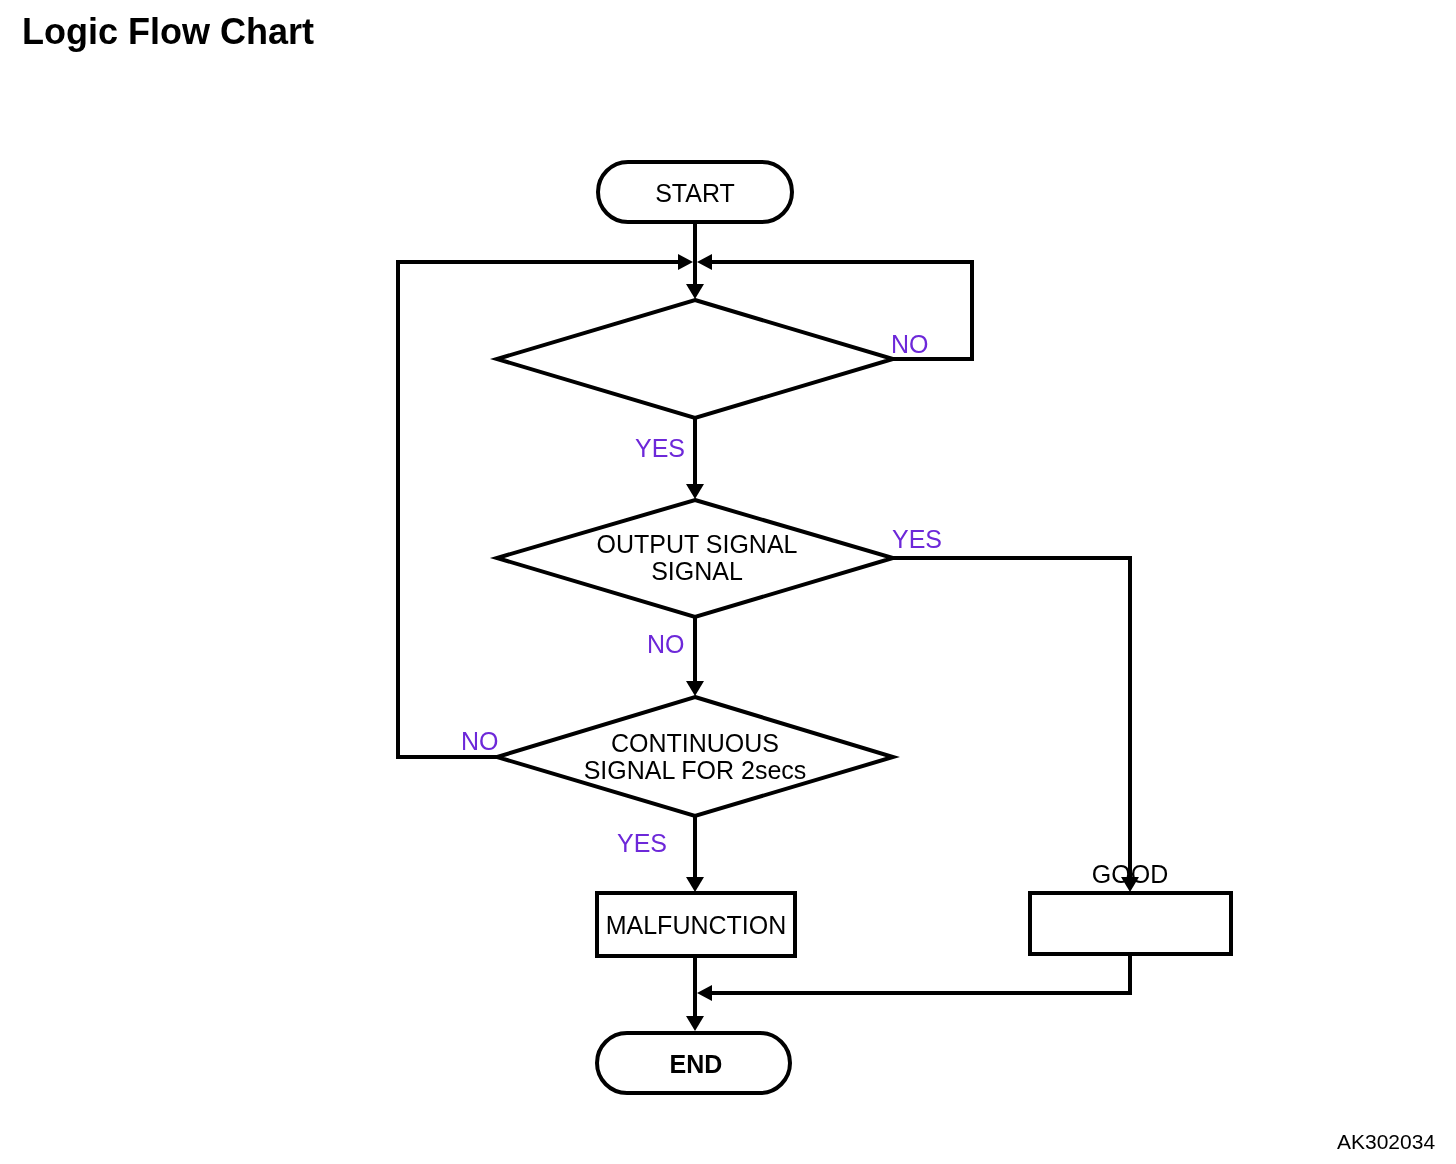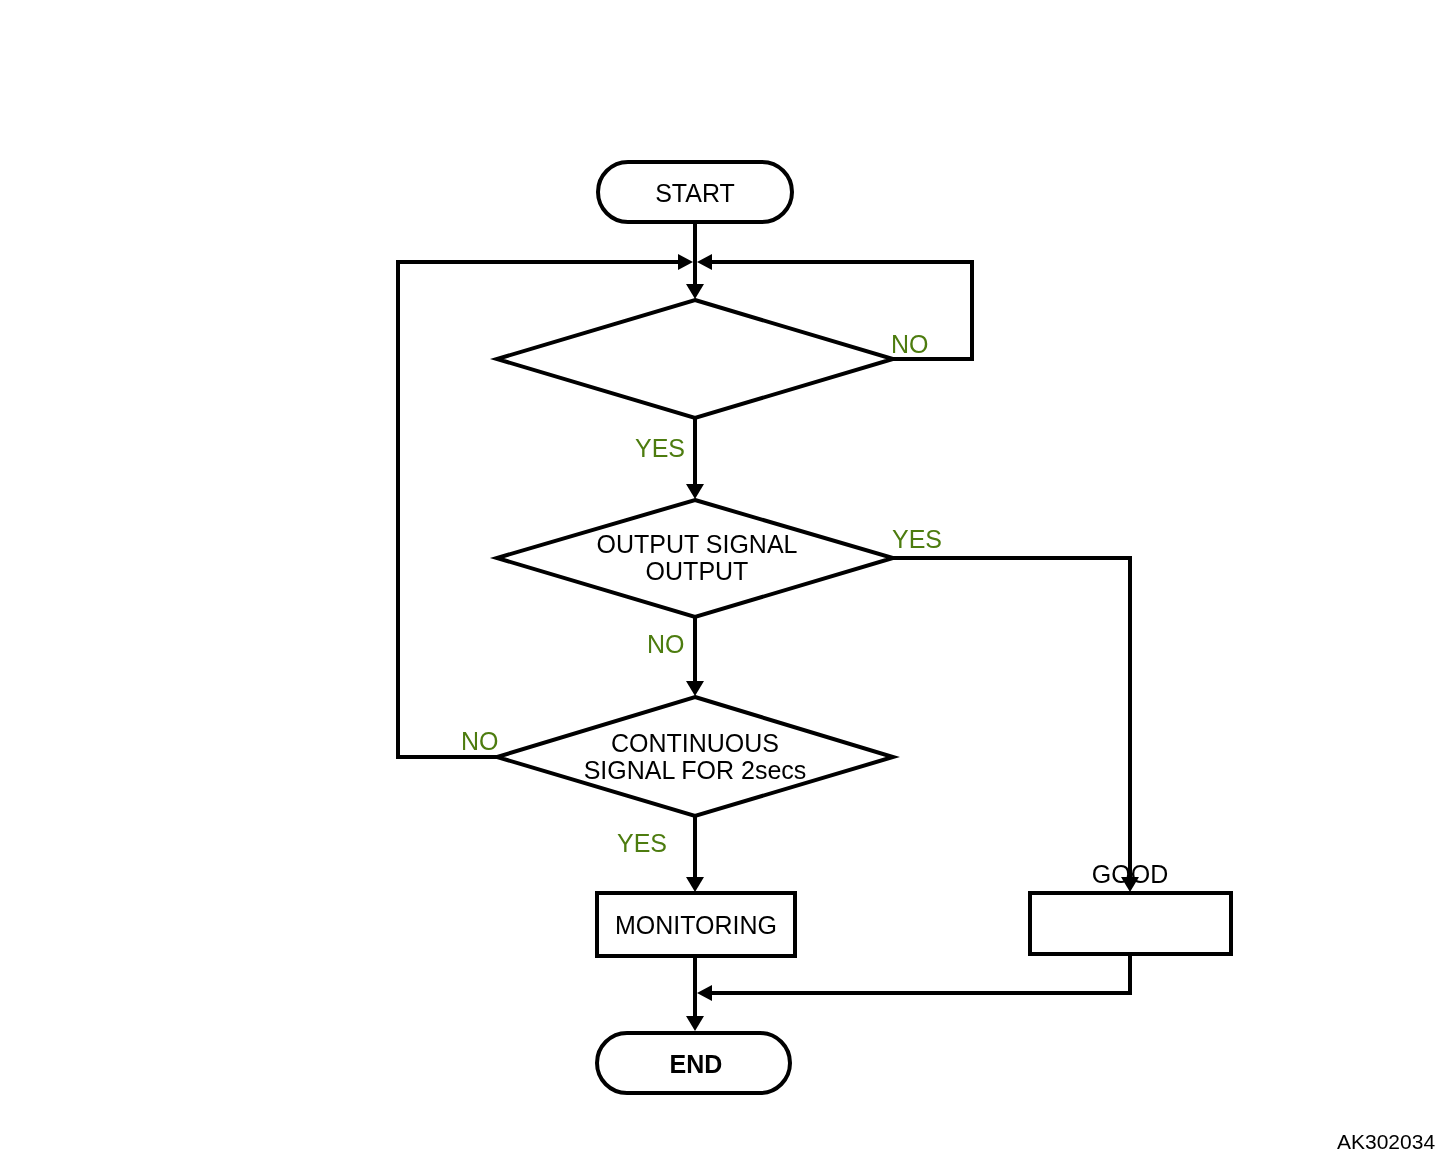--- a/index.html
+++ b/index.html
@@ -45,36 +45,37 @@
     line-height: 27px;
     text-align: center;
     white-space: nowrap;
     color: #000000;
   }
   .edge-label {
     position: absolute;
     font-size: 25px;
     line-height: 25px;
     white-space: nowrap;
-    color: #4d7c0f;
+    color: #6d28d9;
   }
   .figure-code {
     position: absolute;
     left: 1337px;
     top: 1130px;
     font-size: 21px;
     font-weight: normal;
     white-space: nowrap;
   }
 </style>
 </head>
 <body>
 
 <div class="page">
 
+  <div class="page-title">Logic Flow Chart</div>
 
   <div class="diagram">
 
     <svg width="1456" height="1164" viewBox="0 0 1456 1164">
 
       <g stroke="#000000" stroke-width="4" fill="none" stroke-linejoin="miter" stroke-linecap="butt">
         <path d="M695 220 L695 286"></path>
         <path d="M497 757 L398 757 L398 262 L679 262"></path>
         <path d="M893 359 L972 359 L972 262 L711 262"></path>
         <path d="M695 416 L695 484"></path>
@@ -106,29 +107,29 @@
         <polygon points="697,993 712,985 712,1001"></polygon>
         <polygon points="695,1031 686,1016 704,1016"></polygon>
       </g>
     </svg>
 
     <div class="node-label" style="left:695px; top:193px;">START</div>
 
 
     <div class="node-label" style="left:697px; top:558px;text-align:center;">
       <div>OUTPUT SIGNAL</div>
-      <div>OUTPUT</div>
+      <div>SIGNAL</div>
     </div>
 
     <div class="node-label" style="left:695px; top:757px;">
       <div>CONTINUOUS</div>
       <div>SIGNAL FOR 2secs</div>
     </div>
 
-    <div class="node-label" style="left:696px; top:925px;">MONITORING</div>
+    <div class="node-label" style="left:696px; top:925px;">MALFUNCTION</div>
 
     <div class="node-label" style="left:1130px; top:874px;">GOOD</div>
 
     <div class="node-label" style="left:696px; top:1064px;font-weight:bold;">END</div>
 
     <div class="edge-label" style="left:891px; top:332px;">NO</div>
 
     <div class="edge-label" style="left:635px; top:436px;">YES</div>
 
     <div class="edge-label" style="left:892px; top:527px;">YES</div>

